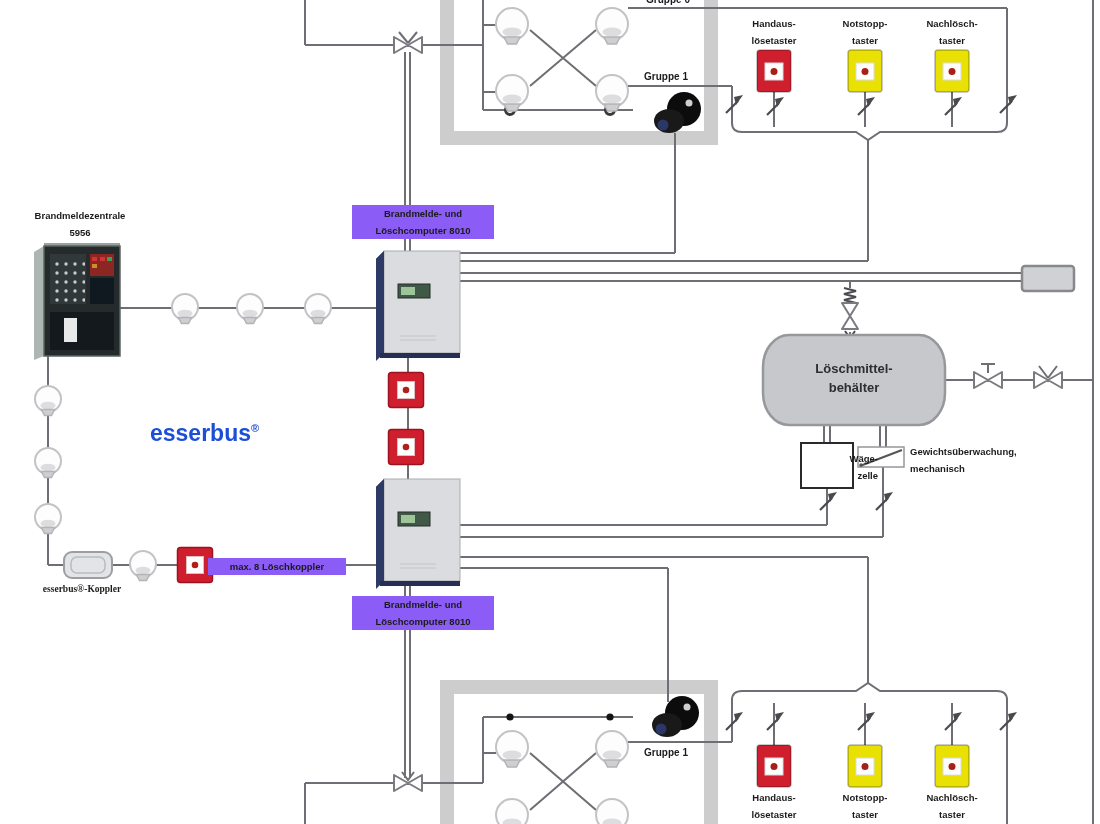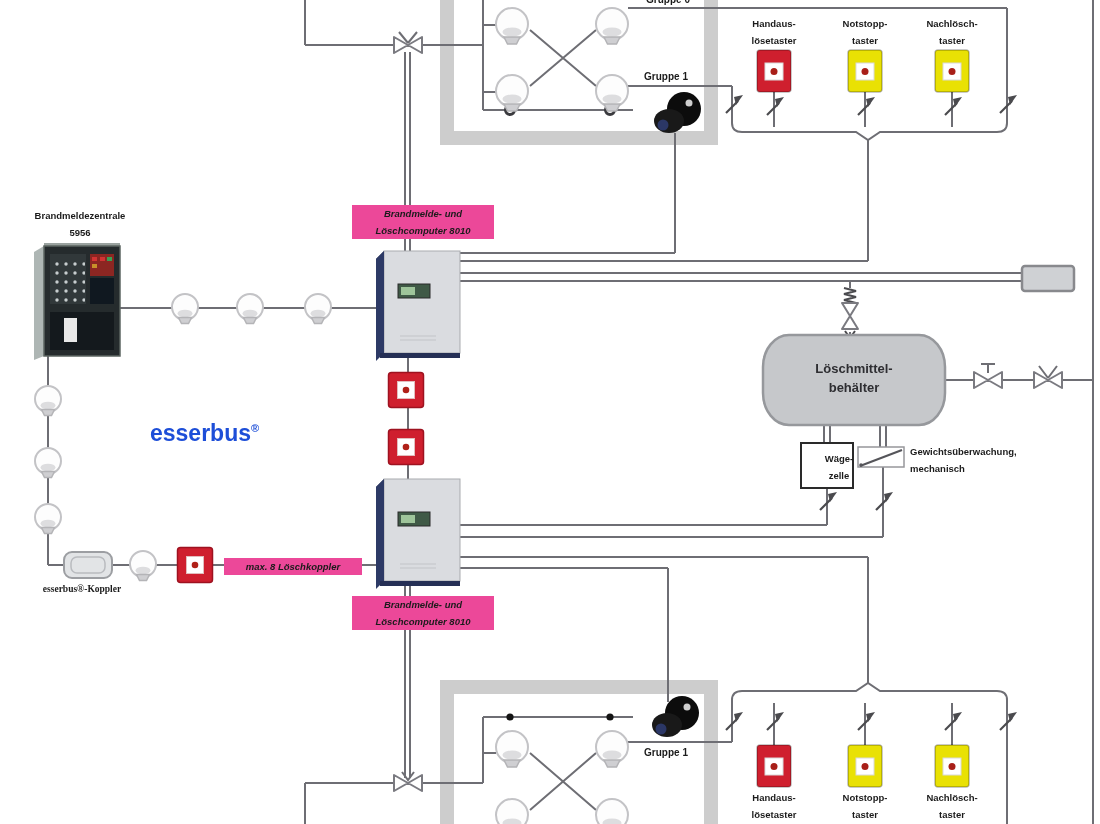--- a/index.html
+++ b/index.html
@@ -2,21 +2,21 @@
 <html><head>
 <meta charset="utf-8">
 <style>
   html,body{margin:0;padding:0;background:#fff;}
   .canvas{position:relative;width:1100px;height:824px;background:#ffffff;overflow:hidden;
           font-family:"Liberation Sans",sans-serif;}
   svg.art{position:absolute;left:0;top:0;}
   .lbl{position:absolute;font-weight:bold;font-size:9.5px;line-height:17px;color:#1b1b1b;
        text-align:center;white-space:pre-line;}
   .lbl.left{text-align:left;}
-  .lbl.bg{background:#ec4899;font-style:italic;}
+  .lbl.bg{background:#8b5cf6;}
   .lbl.big{font-size:13px;line-height:19px;color:#2e2e32;}
   .bus{position:absolute;left:150px;top:420px;font-weight:bold;font-size:23px;color:#1d4ed8;
        letter-spacing:0px;}
   .bus sup{font-size:11px;vertical-align:9px;}
 </style>
 </head>
 <body>
 
 <div class="canvas">
 
@@ -252,27 +252,27 @@
 taster</div>
 
 <div class="lbl" style="left:10px;top:207px;width:140px;">Brandmeldezentrale
 5956</div>
 <div class="lbl bg" style="left:352px;top:205px;width:142px;">Brandmelde- und
 Löschcomputer 8010</div>
 
 <div class="bus"><span>esserbus</span><sup>®</sup></div>
 
 <div class="lbl" style="left:14px;top:581px;width:136px;font-family:Liberation Serif, serif;">esserbus®-Koppler</div>
-<div class="lbl bg" style="left:224px;top:558px;width:138px;white-space:nowrap;">max. 8 Löschkoppler</div>
+<div class="lbl bg" style="left:208px;top:558px;width:138px;white-space:nowrap;">max. 8 Löschkoppler</div>
 <div class="lbl bg" style="left:352px;top:596px;width:142px;">Brandmelde- und
 Löschcomputer 8010</div>
 
 <div class="lbl big" style="left:763px;top:359px;width:182px;">Löschmittel-
 behälter</div>
-<div class="lbl" style="left:800px;top:450px;width:78px;">Wäge-
+<div class="lbl" style="left:800px;top:450px;width:78px;text-align:right;">Wäge-
 zelle</div>
 <div class="lbl left" style="left:910px;top:443px;width:170px;">Gewichtsüberwachung,
 mechanisch</div>
 
 <div class="lbl" style="left:626px;top:744px;width:80px;font-size:10px;">Gruppe 1</div>
 <div class="lbl" style="left:732px;top:789px;width:84px;">Handaus-
 lösetaster</div>
 <div class="lbl" style="left:823px;top:789px;width:84px;">Notstopp-
 taster</div>
 <div class="lbl" style="left:910px;top:789px;width:84px;">Nachlösch-

